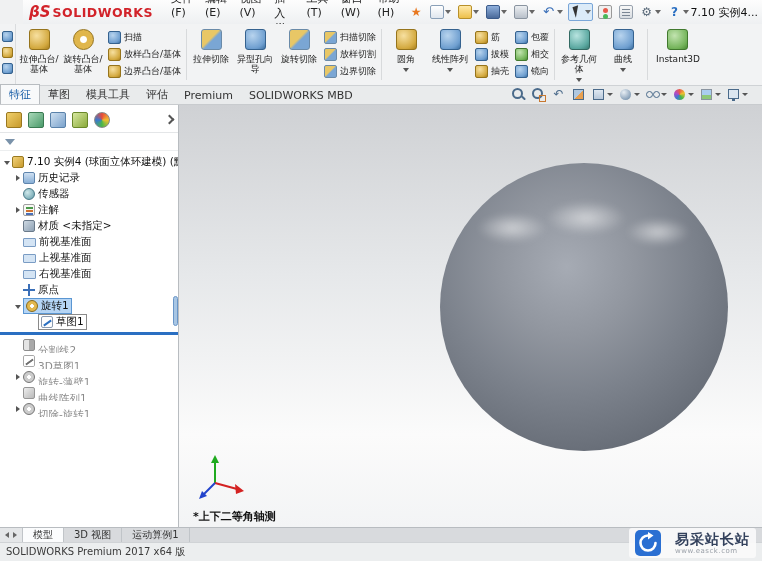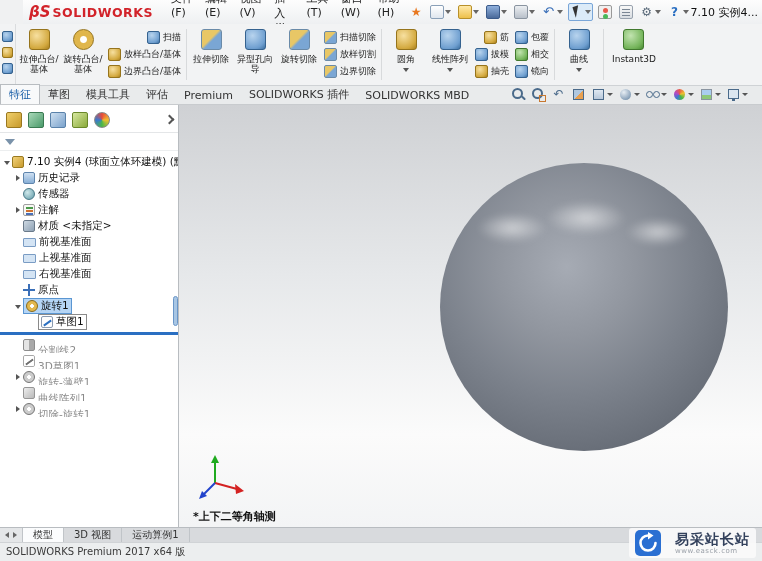--- a/index.html
+++ b/index.html
@@ -39,21 +39,21 @@
   .ribbon{position:absolute;top:24px;left:0;right:0;height:62px;background:#f2f3f4;border-bottom:1px solid #cfd2d5;display:flex;align-items:stretch;box-sizing:border-box;}
   .sliver{width:15px;border-right:1px solid #dadcde;display:flex;flex-direction:column;align-items:center;gap:5px;padding-top:7px;flex:none;}
   .sliver .rs{width:11px;height:11px;}
   .rgroup{display:flex;align-items:flex-start;padding:2px 1px;}
   .rsep{width:1px;background:#d8dadc;margin:5px 1px;flex:none;}
   .bigbtn{display:flex;flex-direction:column;align-items:center;width:44px;padding:3px 0 0 0;gap:4px;cursor:default;}
   .bigbtn.wide{width:54px;}
   .blabel{font-size:9px;line-height:10px;text-align:center;color:#222;width:42px;}
   .bcaret{border-left:3px solid transparent;border-right:3px solid transparent;border-top:4px solid #555;}
   .ri{width:21px;height:21px;border-radius:3px;box-sizing:border-box;}
-  .stack{display:flex;flex-direction:column;gap:2px;padding:4px 3px;align-items:flex-end;}
+  .stack{display:flex;flex-direction:column;gap:2px;padding:4px 3px;}
   .smallbtn{display:flex;align-items:center;gap:3px;height:15px;cursor:default;}
   .rs{width:13px;height:13px;border-radius:2px;flex:none;box-sizing:border-box;}
   .slabel{font-size:9px;color:#222;white-space:nowrap;}
   .gold{background:radial-gradient(circle at 35% 30%,#f7e0a0,#d3a93f 70%,#a87f1f);border:1px solid #96741c;}
   .blue{background:radial-gradient(circle at 35% 30%,#b8d4ee,#6f9fd0 70%,#3c6fa0);border:1px solid #35628f;}
   .green{background:radial-gradient(circle at 35% 30%,#c2e4b0,#74b45a 70%,#4a8a34);border:1px solid #41792e;}
   .teal{background:radial-gradient(circle at 35% 30%,#b8e4e0,#5aa8a0 70%,#3a7a72);border:1px solid #336a63;}
   .cut{background:linear-gradient(135deg,#e8c766 0 45%,#7aa6d4 55% 100%);border:1px solid #6a8aa8;}
   .ring{border-radius:50%;background:radial-gradient(circle,#fff 0 22%,#e0b64c 30% 72%,#a87f20 100%);border:1px solid #96741c;}
 
@@ -310,41 +310,45 @@
           </div>
         <div class="smallbtn">
             <span class="rs blue"></span>
             <span class="slabel">镜向</span>
           </div>
       </div>
     </div>
     <div class="rsep"></div>
     <div class="rgroup">
       <div class="bigbtn">
+        <span class="ri teal"></span>
+        <span class="blabel">参考几何体</span>
+        <span class="bcaret"></span>
+      </div>
+      <div class="bigbtn">
         <span class="ri blue"></span>
         <span class="blabel">曲线</span>
         <span class="bcaret"></span>
       </div>
     </div>
     <div class="rsep"></div>
     <div class="rgroup">
       <div class="bigbtn wide">
         <span class="ri green"></span>
         <span class="blabel">Instant3D</span>
       </div>
     </div>
   </div>
 
   <div class="tabrow">
     <span class="ctab active">特征</span>
     <span class="ctab">草图</span>
     <span class="ctab">模具工具</span>
     <span class="ctab">评估</span>
     <span class="ctab">Premium</span>
-    <span class="ctab">SOLIDWORKS 插件</span>
     <span class="ctab">SOLIDWORKS MBD</span>
     <div class="hud">
       <span class="hudbtn">
           <span class="hicon h-zoomfit"></span>
         </span>
       <span class="hudbtn">
           <span class="hicon h-zoomarea"></span>
         </span>
       <span class="hudbtn">
           <span class="hicon h-prev"></span>

